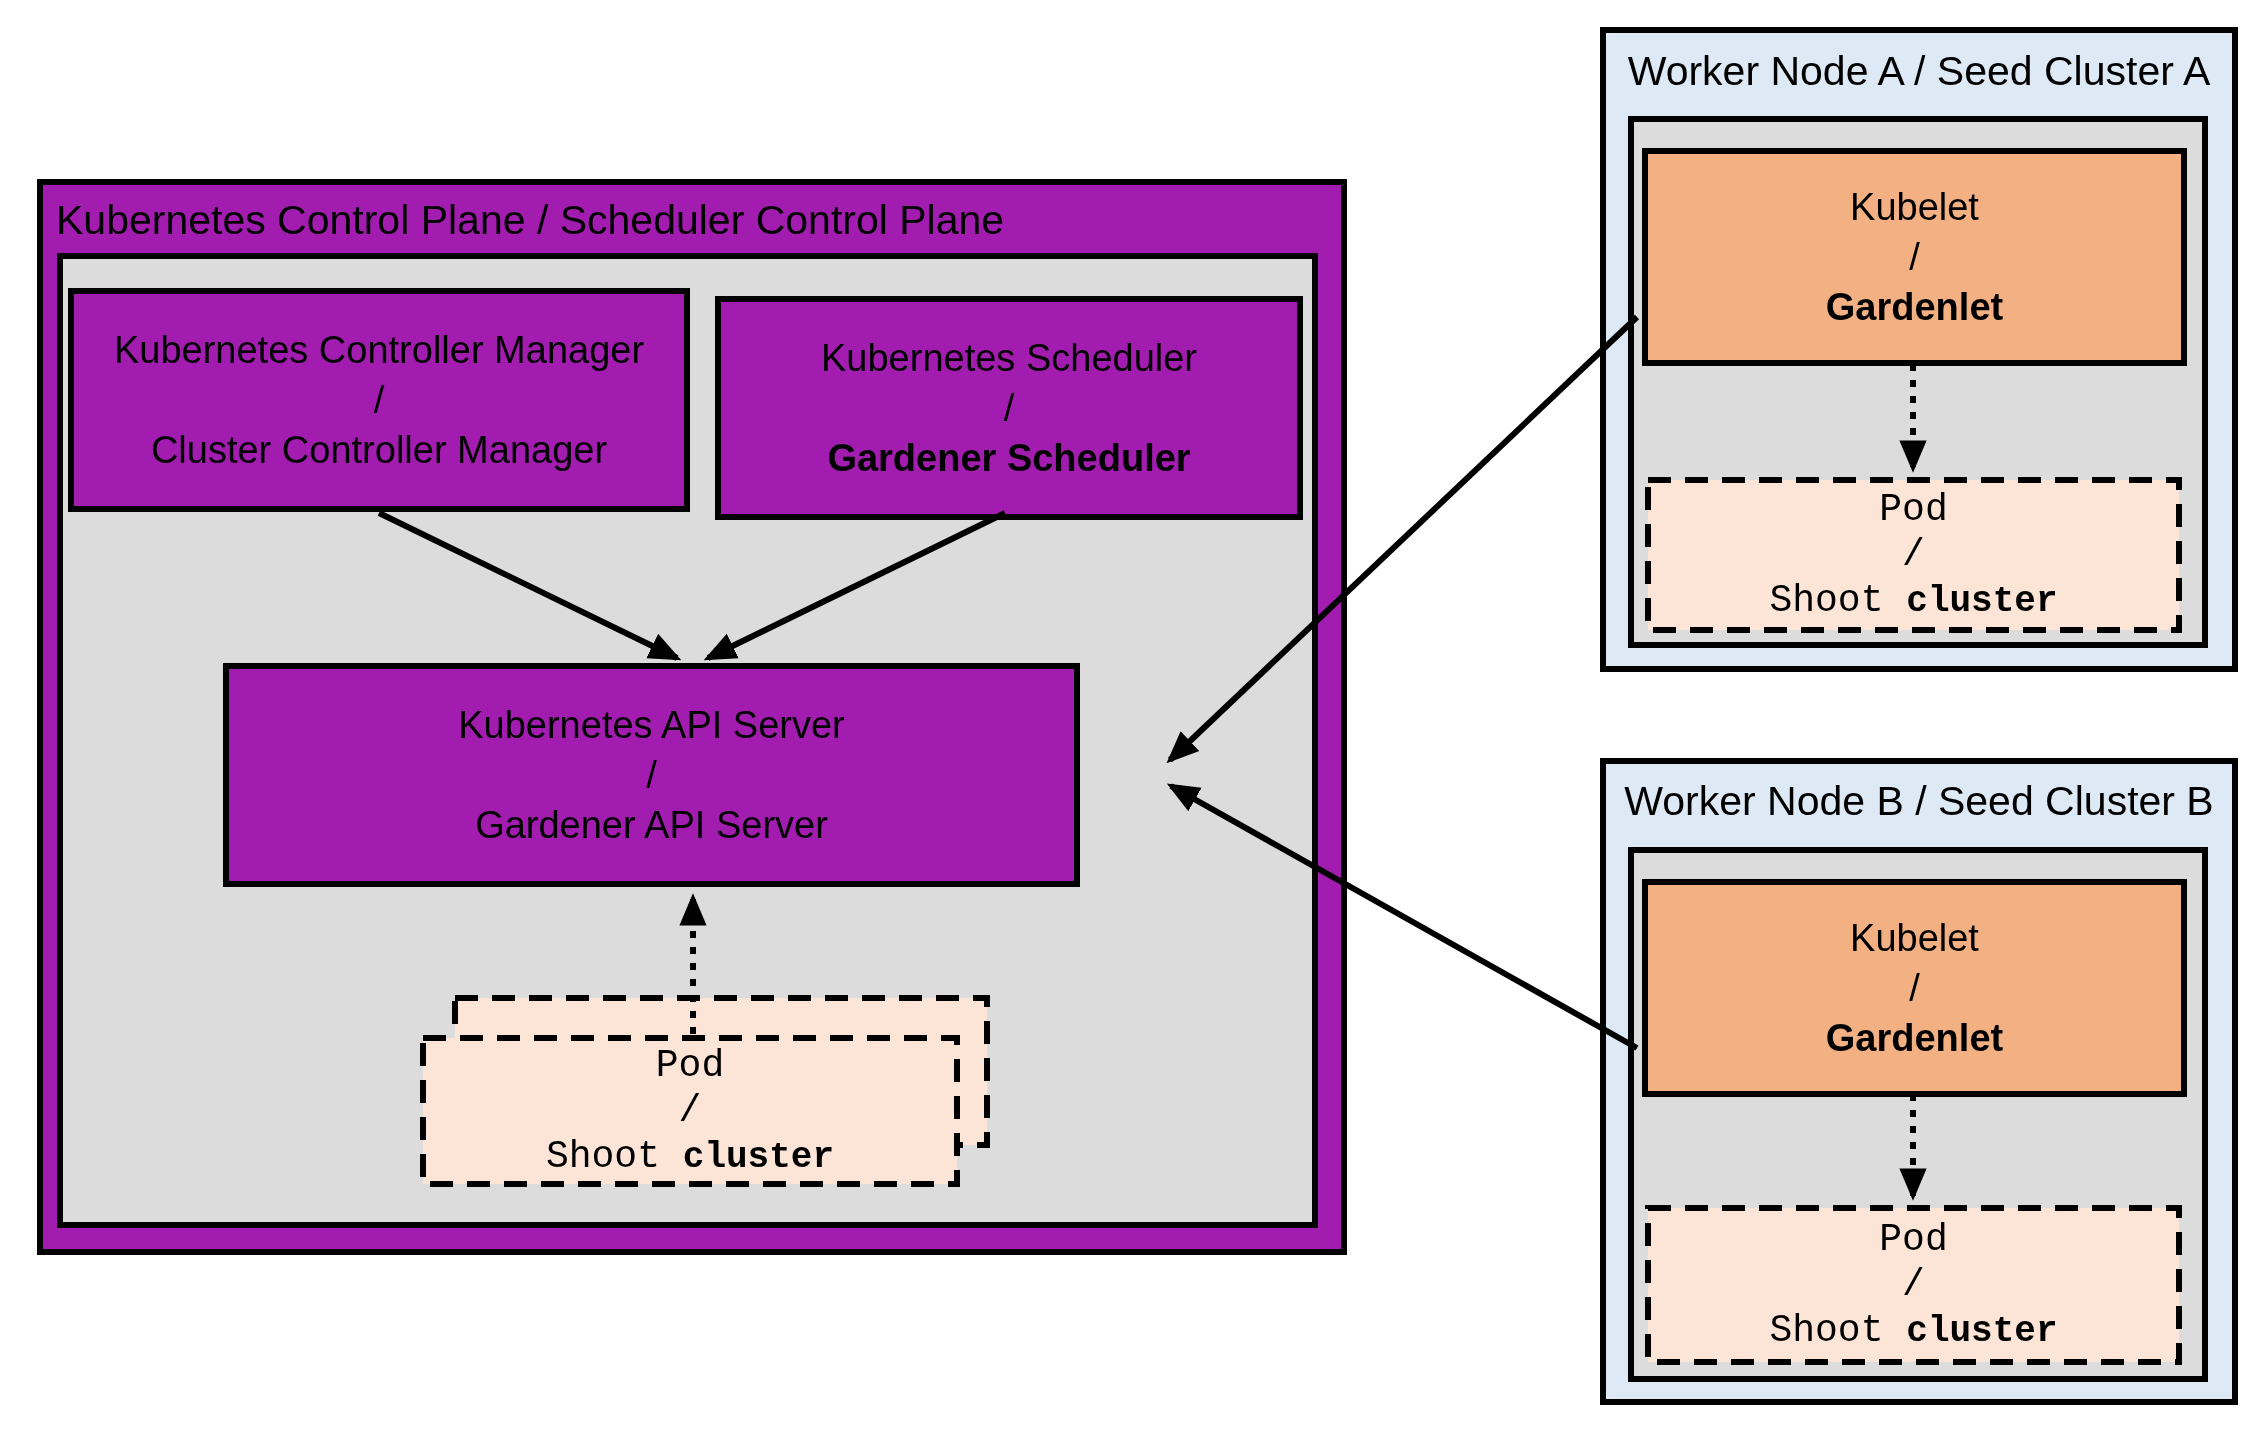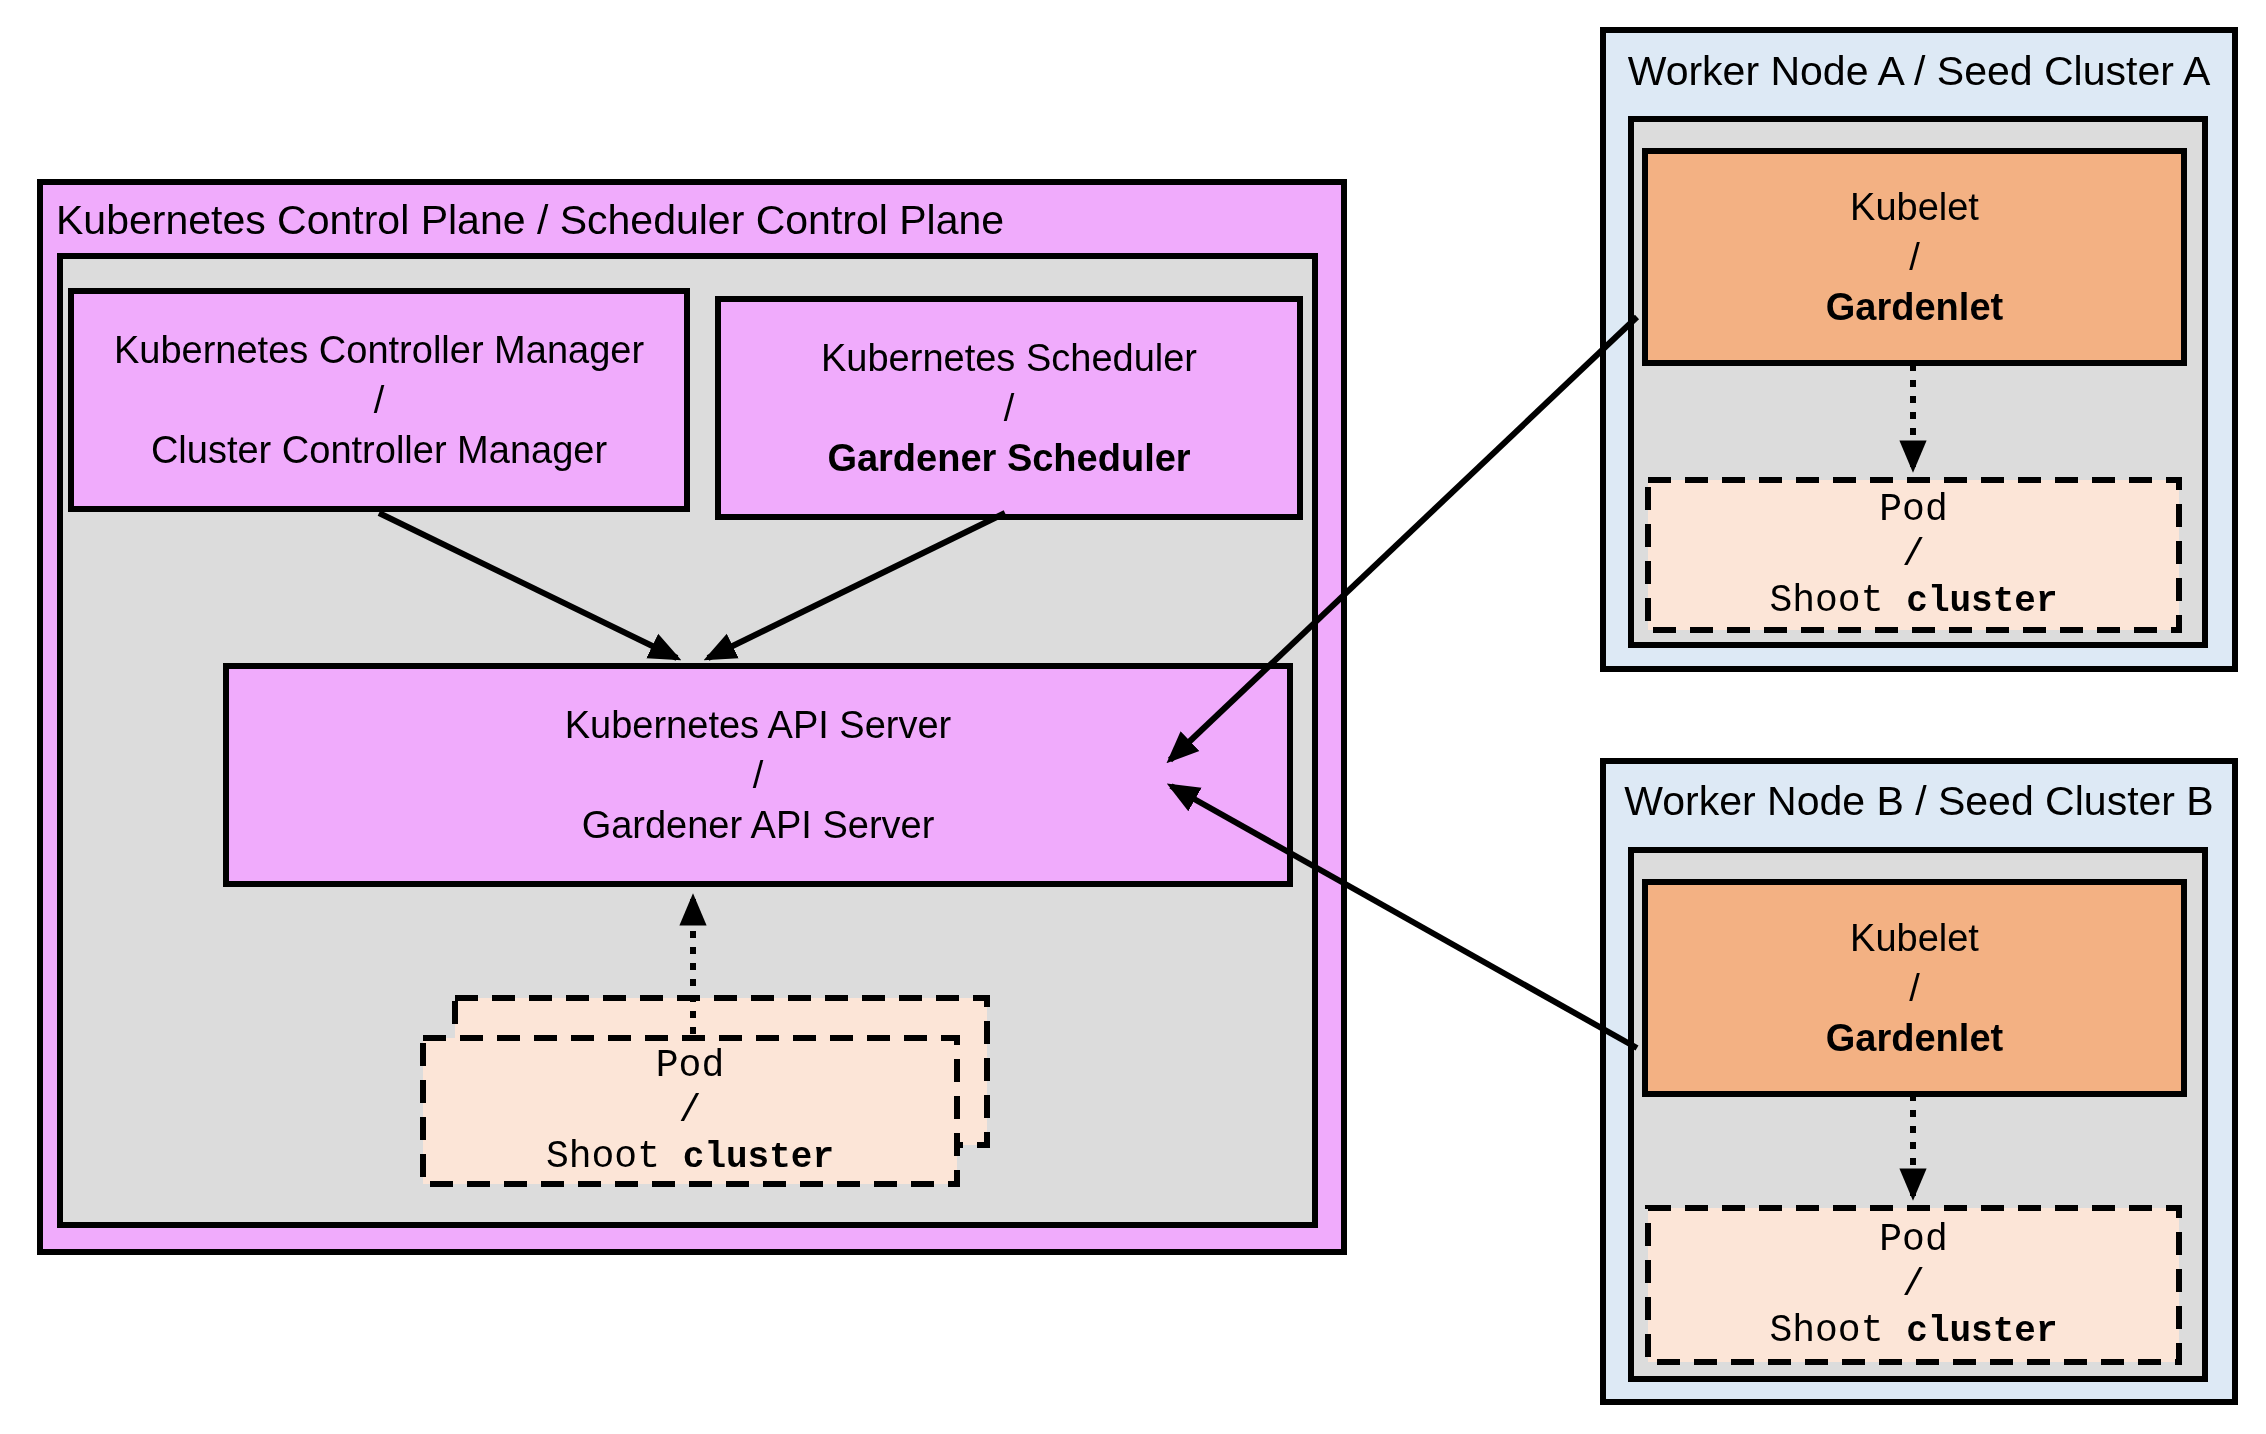--- a/index.html
+++ b/index.html
@@ -2,21 +2,21 @@
 <html><head>
 <meta charset="utf-8">
 <style>
   html,body{margin:0;padding:0;background:#ffffff;}
   .canvas{
     position:relative;width:2266px;height:1434px;background:#ffffff;
     font-family:"Liberation Sans",sans-serif;color:#000;overflow:hidden;
   }
   .abs{position:absolute;box-sizing:border-box;}
   .solid{border:6px solid #000;}
-  .green{background:#f0abfc;}
+  .green{background:#a21caf;}
   .gray{background:#dcdcdc;}
   .blue{background:#dde9f5;}
   .orange{background:#f3b183;margin-top:8px;}
   .center3{
     display:flex;flex-direction:column;align-items:center;justify-content:center;
     text-align:center;font-size:38px;line-height:1.32;
   }
   .bold{font-weight:700;}
   .cp-title{font-size:41px;white-space:nowrap;}
   .node-title{font-size:41px;white-space:nowrap;text-align:center;width:100%;}
@@ -47,21 +47,21 @@
     <div>/</div>
     <div>Cluster Controller Manager</div>
   </div>
 
   <div class="abs solid green center3 z1" style="left:715px;top:296px;width:588px;height:224px;">
     <div>Kubernetes Scheduler</div>
     <div>/</div>
     <div class="bold">Gardener Scheduler</div>
   </div>
 
-  <div class="abs solid green center3 z1" style="left:223px;top:663px;width:1070px;height:224px;">
+  <div class="abs solid green center3 z1" style="left:223px;top:663px;width:857px;height:224px;">
     <div>Kubernetes API Server</div>
     <div>/</div>
     <div>Gardener API Server</div>
   </div>
 
   <div class="abs solid blue z1" style="left:1600px;top:27px;width:638px;height:645px;"></div>
   <div class="abs node-title z1" style="left:1600px;top:40px;width:638px;height:62px;line-height:62px;">Worker Node A / Seed Cluster A</div>
   <div class="abs solid gray z1" style="left:1628px;top:116px;width:580px;height:532px;"></div>
   <div class="abs solid orange center3 z1" style="left:1642px;top:140px;width:545px;height:218px;">
     <div>Kubelet</div>

